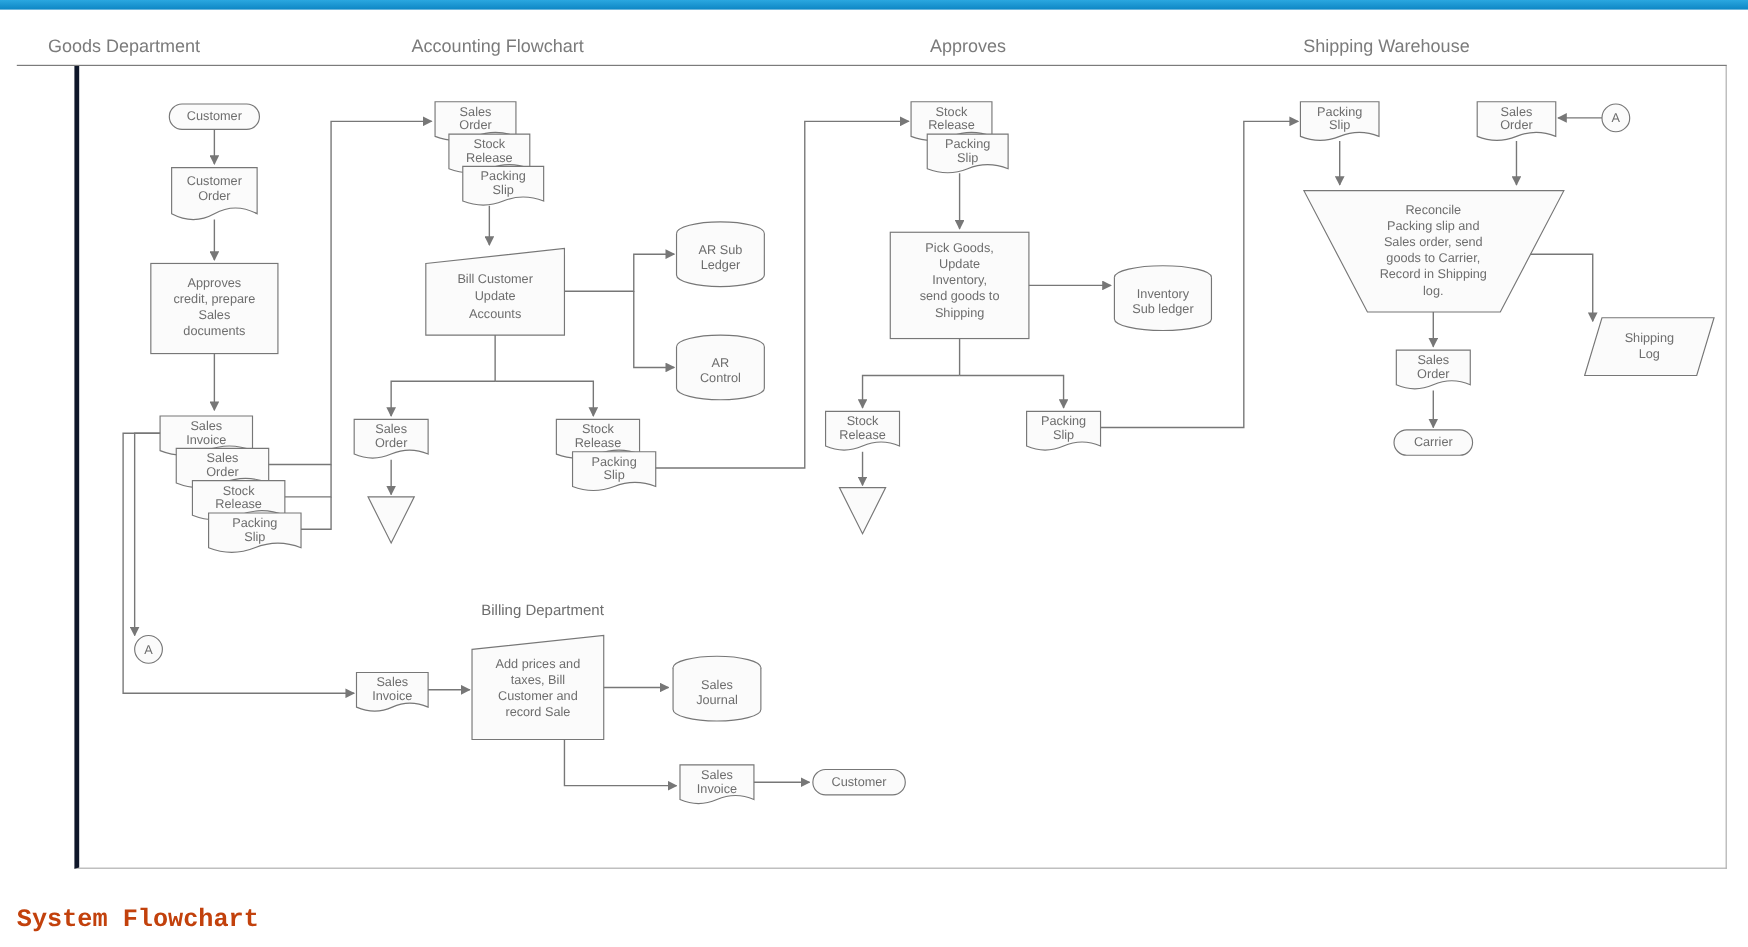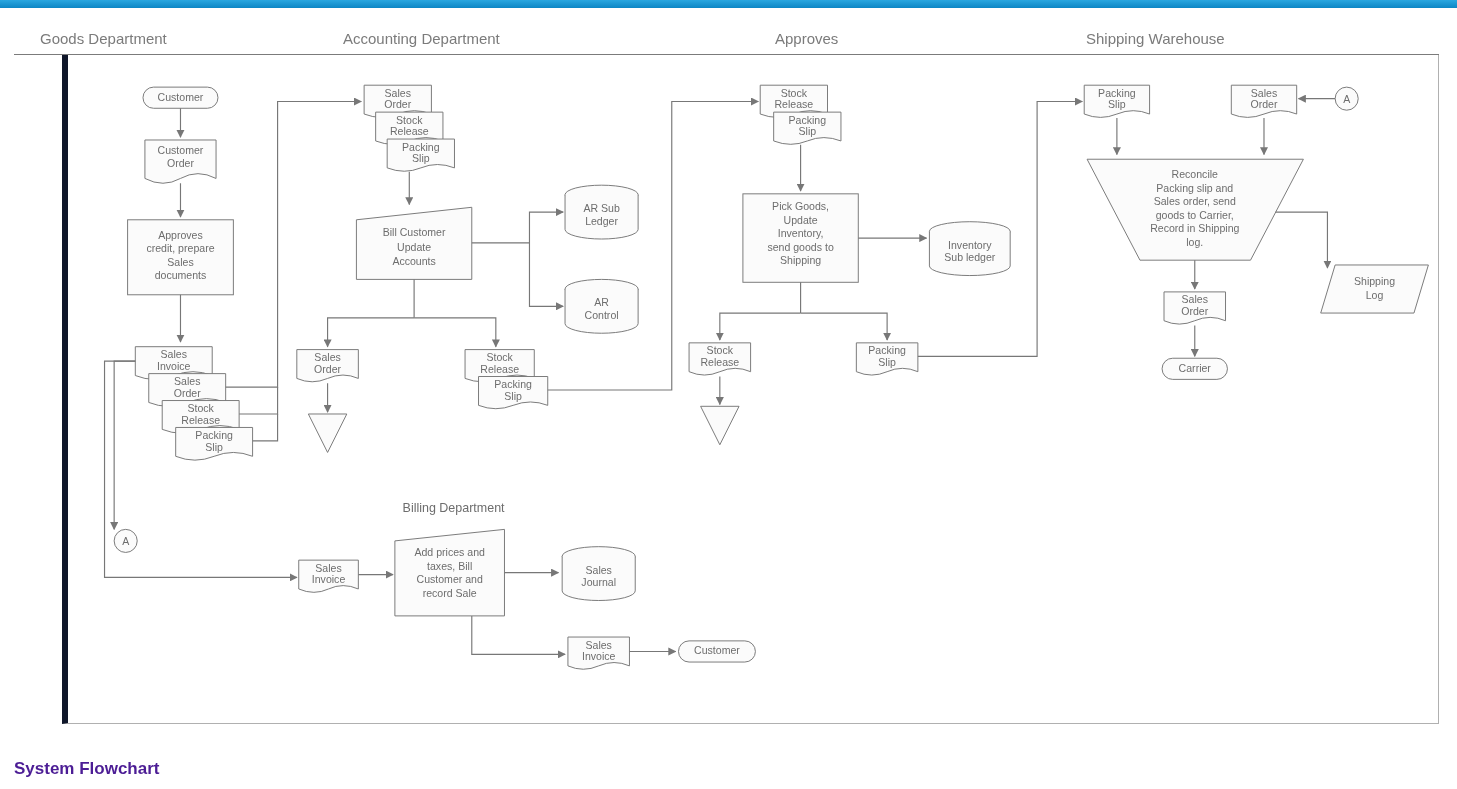--- a/index.html
+++ b/index.html
@@ -37,33 +37,34 @@
     right: 18px;
     height: 1px;
     background: #7b7b7b;
   }
   .canvas {
     position: absolute;
     top: 47px;
     left: 14px;
     right: 18px;
     bottom: 65px;
-    border-left: 6px solid #0f172a;
+    border-left: 4px solid #0f172a;
     border-right: 1px solid #b0b0b0;
     border-bottom: 1px solid #b0b0b0;
     box-sizing: border-box;
     margin-left: 48px;
   }
   .caption {
     position: absolute;
     left: 14px;
     bottom: 10px;
     font-weight: bold;
-    font-size: 17px;
-    color: #4c1d95;
+    font-size: 21px;
+    color: #c2410c;
+    font-family: Liberation Mono, monospace;
   }
   svg { display: block; }
   .shape-label {
     font-size: 11px;
     fill: #6d6d6d;
     text-anchor: middle;
   }
   .header-label {
     font-size: 13px;
     fill: #6d6d6d;
@@ -77,21 +78,21 @@
 </style>
 </head>
 <body>
 
 <div class="topbar"></div>
 
 <div class="page">
 
   <div class="headers">
     <span class="h1">Goods Department</span>
-    <span class="h2">Accounting Department</span>
+    <span class="h2">Accounting Flowchart</span>
     <span class="h3">Approves</span>
     <span class="h4">Shipping Warehouse</span>
   </div>
   <div class="hr"></div>
 
   <div class="canvas">
     <svg viewBox="0 0 1425 668" width="100%" height="100%">
 
       <defs>
         <marker id="arrow" viewBox="0 0 10 10" refX="9" refY="5" markerWidth="7" markerHeight="7" orient="auto-start-reverse">

